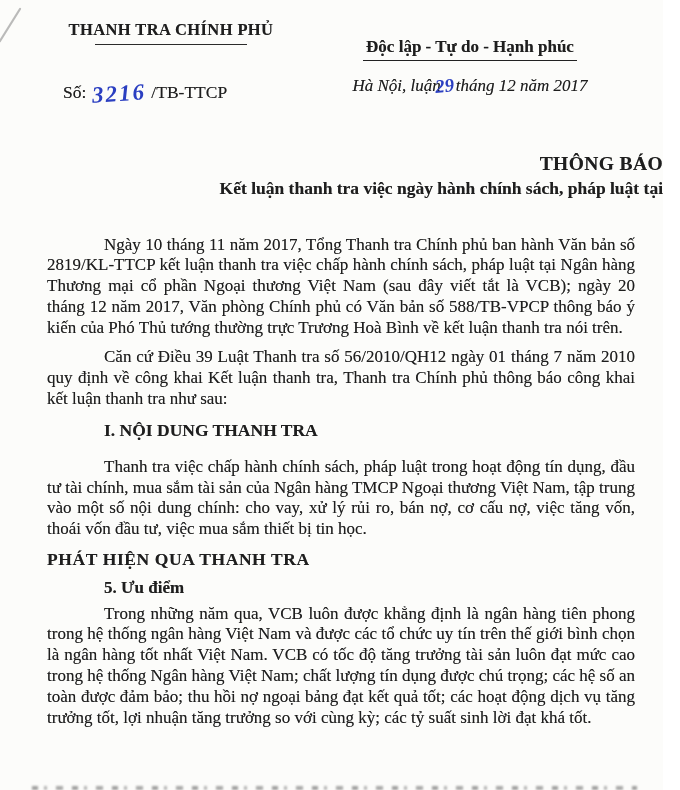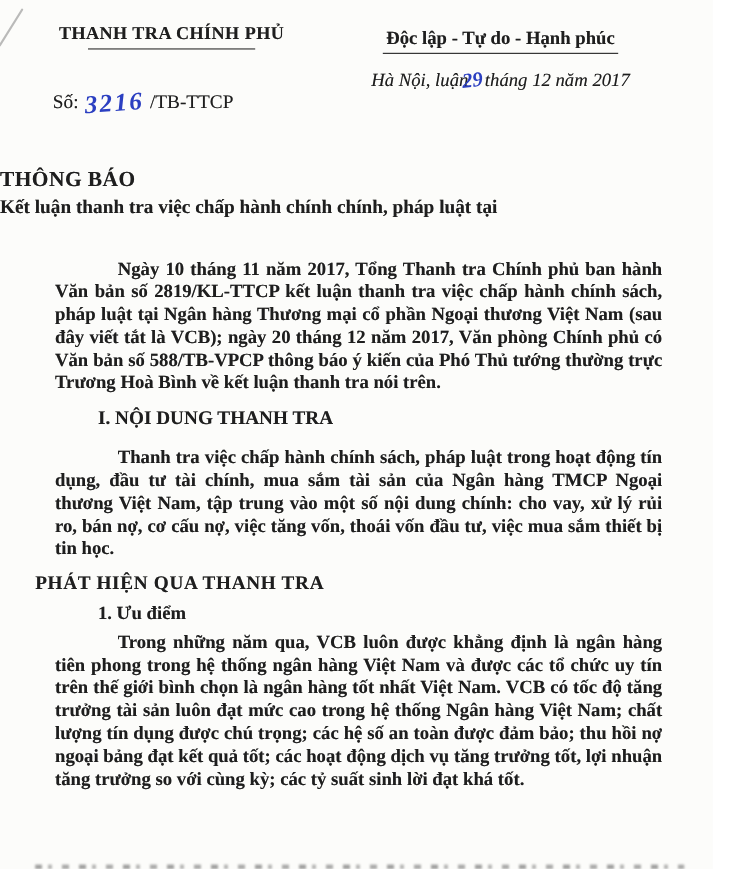--- a/index.html
+++ b/index.html
@@ -3,20 +3,21 @@
 <meta charset="utf-8">
 <style>
   html,body{margin:0;padding:0;}
   body{width:680px;height:790px;overflow:hidden;background:#ffffff;}
   .page{
     position:relative;width:648px;height:790px;overflow:hidden;
     background:#fcfcfa;
     font-family:"Liberation Serif","DejaVu Serif",serif;
     color:#1e1e1e;
     text-shadow:0 0 0.6px rgba(45,45,45,0.55);
+    padding-left:15px;
   }
   
   .header{display:flex;padding:20px 14px 0 36px;}
   .header-left{width:240px;text-align:center;flex:none;}
   .header-right{flex:1;text-align:center;}
   .agency{
     display:inline-block;position:relative;
     font-weight:bold;font-size:16.5px;letter-spacing:0.4px;
     padding-bottom:5px;white-space:nowrap;
   }
@@ -24,33 +25,33 @@
     content:"";position:absolute;bottom:0;left:13%;right:13%;
     border-bottom:1.7px solid #2b2b2b;
   }
   .doc-number{margin-top:36px;font-size:17.5px;text-align:left;padding-left:12px;}
   .hand{color:#2b3fc1;font-style:italic;font-weight:bold;display:inline-block;text-shadow:none;}
   .hand-num{font-size:23px;transform:rotate(-4deg);letter-spacing:2px;margin:0 5px 0 6px;vertical-align:-3px;}
   .hand-day{font-size:19px;margin-left:-6px;margin-right:2px;transform:rotate(-6deg);vertical-align:-1px;}
   .national{font-weight:bold;font-size:16px;letter-spacing:0.2px;white-space:nowrap;}
   .motto{
     display:inline-block;font-weight:bold;font-size:17px;
-    border-bottom:1.7px solid #222;padding:2px 3px 3px;margin-top:3px;
+    border-bottom:1.7px solid #222;padding:2px 3px 3px;margin-top:15px;
     white-space:nowrap;
   }
   .place-date{font-style:italic;font-size:17px;margin-top:14px;white-space:nowrap;}
   
-  .title-block{text-align:left;margin-top:44px;line-height:23px;}
+  .title-block{text-align:right;margin-top:44px;line-height:23px;}
   .title-kind{font-weight:bold;font-size:19.5px;letter-spacing:0.4px;line-height:26px;}
   .title-sub{font-weight:bold;font-size:17.5px;line-height:23.5px;}
   
   .doc-body{padding:0 28px 0 32px;margin-top:34px;}
   .para{
-    margin:0 18px 9px;font-size:17px;line-height:20.8px;
-    text-align:justify;text-indent:57px;font-weight:bold;
+    margin:0 0 9px;font-size:17px;line-height:20.8px;
+    text-align:justify;text-indent:57px;
   }
   .heading-1{font-weight:bold;font-size:17.5px;line-height:22px;margin:2px 0 16px;text-indent:57px;}
   .heading-2{font-weight:bold;font-size:17.5px;line-height:21.5px;margin:4px 0 6px;}
   .heading-2 .l1{display:block;text-indent:57px;text-align:justify;text-align-last:justify;letter-spacing:0.3px;}
   .heading-2 .l2{display:block;letter-spacing:0.6px;}
   .heading-3{font-weight:bold;font-size:17px;line-height:22px;margin:5px 0 5px;text-indent:57px;}
   
   .corner-mark{
     position:absolute;left:-10px;top:24px;width:40px;height:2px;
     background:#8d8d8d;opacity:0.6;transform:rotate(-58deg);border-radius:2px;
@@ -83,29 +84,30 @@
         <span class="motto">Độc lập - Tự do - Hạnh phúc</span>
       </div>
       <div class="place-date">
         <span>Hà Nội, luận</span><span class="hand hand-day">29</span><span>tháng 12 năm 2017</span>
       </div>
     </div>
   </div>
 
   <div class="title-block">
     <div class="title-kind">THÔNG BÁO</div>
-    <div class="title-sub">Kết luận thanh tra việc chấp hành chính chính, pháp luật tại</div>
+    <div class="title-sub">Kết luận thanh tra việc ngày hành chính sách, pháp luật tại</div>
   </div>
 
   <div class="doc-body">
     <p class="para">Ngày 10 tháng 11 năm 2017, Tổng Thanh tra Chính phủ ban hành Văn bản số 2819/KL-TTCP kết luận thanh tra việc chấp hành chính sách, pháp luật tại Ngân hàng Thương mại cổ phần Ngoại thương Việt Nam (sau đây viết tắt là VCB); ngày 20 tháng 12 năm 2017, Văn phòng Chính phủ có Văn bản số 588/TB-VPCP thông báo ý kiến của Phó Thủ tướng thường trực Trương Hoà Bình về kết luận thanh tra nói trên.</p>
+    <p class="para">Căn cứ Điều 39 Luật Thanh tra số 56/2010/QH12 ngày 01 tháng 7 năm 2010 quy định về công khai Kết luận thanh tra, Thanh tra Chính phủ thông báo công khai kết luận thanh tra như sau:</p>
     <div class="heading-1">I. NỘI DUNG THANH TRA</div>
     <p class="para">Thanh tra việc chấp hành chính sách, pháp luật trong hoạt động tín dụng, đầu tư tài chính, mua sắm tài sản của Ngân hàng TMCP Ngoại thương Việt Nam, tập trung vào một số nội dung chính: cho vay, xử lý rủi ro, bán nợ, cơ cấu nợ, việc tăng vốn, thoái vốn đầu tư, việc mua sắm thiết bị tin học.</p>
     <div class="heading-2">
       <span class="l2">PHÁT HIỆN QUA THANH TRA</span>
     </div>
-    <div class="heading-3">1. Ưu điểm</div>
+    <div class="heading-3">5. Ưu điểm</div>
     <p class="para">Trong những năm qua, VCB luôn được khẳng định là ngân hàng tiên phong trong hệ thống ngân hàng Việt Nam và được các tổ chức uy tín trên thế giới bình chọn là ngân hàng tốt nhất Việt Nam. VCB có tốc độ tăng trưởng tài sản luôn đạt mức cao trong hệ thống Ngân hàng Việt Nam; chất lượng tín dụng được chú trọng; các hệ số an toàn được đảm bảo; thu hồi nợ ngoại bảng đạt kết quả tốt; các hoạt động dịch vụ tăng trưởng tốt, lợi nhuận tăng trưởng so với cùng kỳ; các tỷ suất sinh lời đạt khá tốt.</p>
   </div>
 
   <div class="bottom-cut"></div>
 
 </div>
 
 </body></html>

